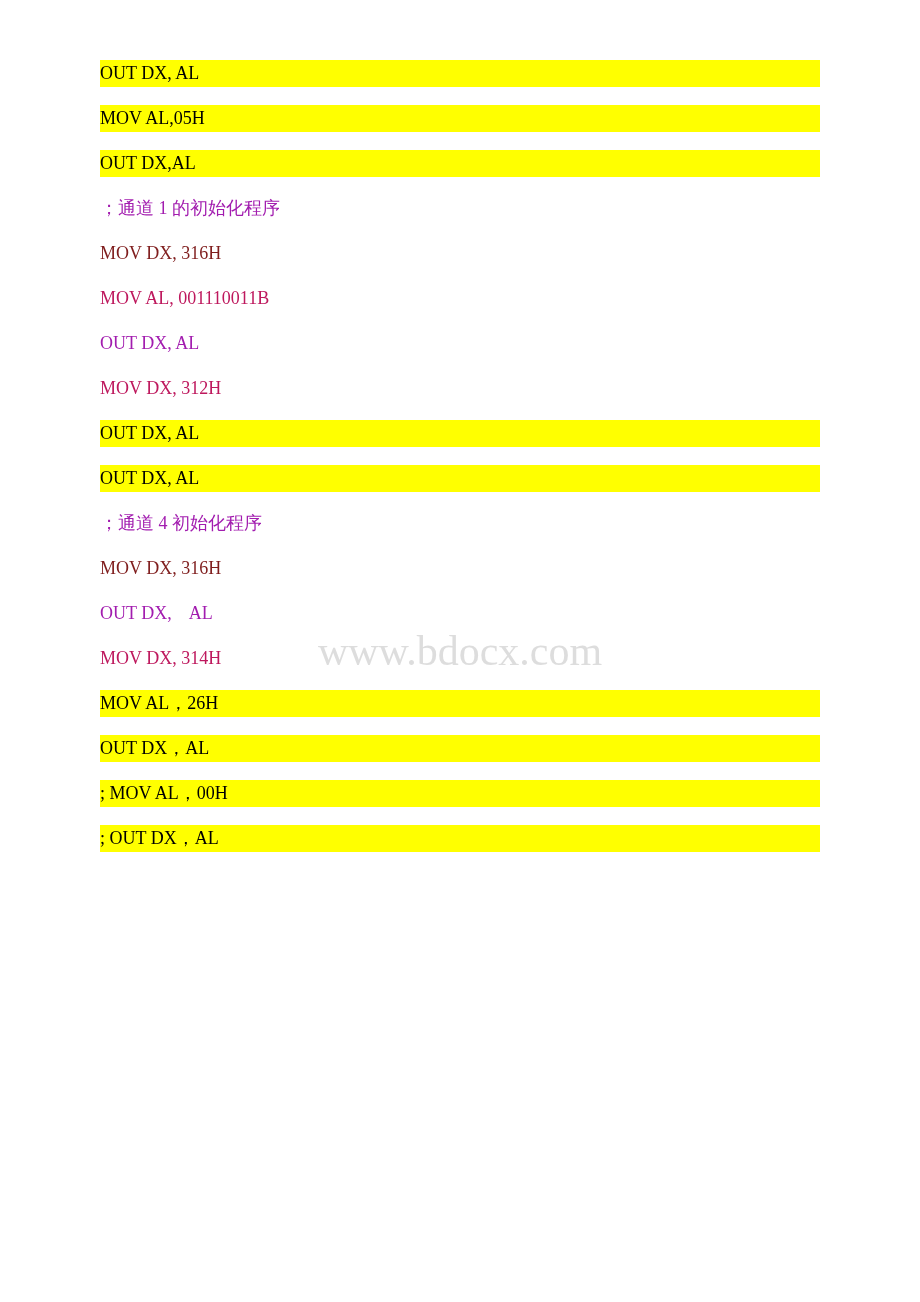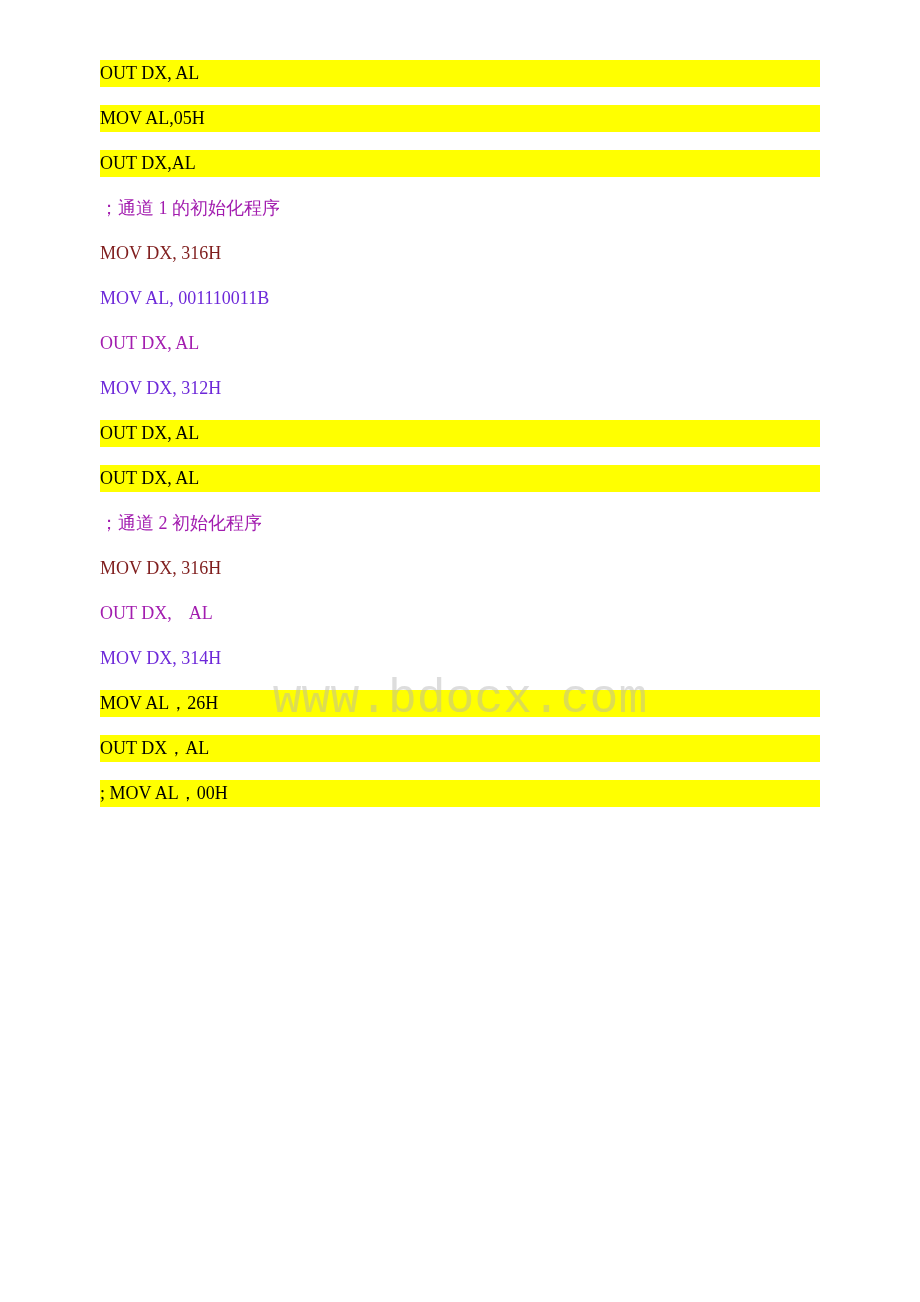--- a/index.html
+++ b/index.html
@@ -33,59 +33,59 @@
     .highlight-yellow {
       background-color: #ffff00;
       color: #000000;
     }
 
     .color-red {
       color: #7f1d1d;
     }
 
     .color-cyan {
-      color: #6d28d9;
+      color: #be185d;
     }
 
     .color-black {
       color: #a21caf;
     }
 
     .watermark {
       position: absolute;
       top: 50%;
       left: 50%;
       transform: translate(-50%, -50%);
-      font-size: 48px;
+      font-size: 42px;
       color: rgba(180, 180, 180, 0.45);
-      font-family: Liberation Mono, monospace;
+      font-family: Liberation Serif, serif;
       font-weight: 300;
       white-space: nowrap;
       pointer-events: none;
       user-select: none;
       z-index: 10;
-      margin-top: 48px;
     }
   </style>
 </head>
 <body>
 
 <div class="watermark">www.bdocx.com</div>
 
 <div class="code-block">
 <span class="line highlight-yellow">OUT DX, AL</span>
     <span class="line highlight-yellow">MOV AL,05H</span>
     <span class="line highlight-yellow">OUT DX,AL</span>
     <span class="line color-black">；通道 1 的初始化程序</span>
     <span class="line color-red">MOV DX, 316H</span>
     <span class="line color-cyan">MOV AL, 001110011B</span>
     <span class="line color-black">OUT DX, AL</span>
     <span class="line color-cyan">MOV DX, 312H</span>
     <span class="line highlight-yellow">OUT DX, AL</span>
     <span class="line highlight-yellow">OUT DX, AL</span>
-    <span class="line color-black">；通道 2 初始化程序</span>
+    <span class="line color-black">；通道 4 初始化程序</span>
     <span class="line color-red">MOV DX, 316H</span>
     <span class="line color-black">OUT DX,    AL</span>
     <span class="line color-cyan">MOV DX, 314H</span>
     <span class="line highlight-yellow">MOV AL，26H</span>
     <span class="line highlight-yellow">OUT DX，AL</span>
     <span class="line highlight-yellow">; MOV AL，00H</span>
+    <span class="line highlight-yellow">; OUT DX，AL</span>
   </div>
 
 </body></html>

